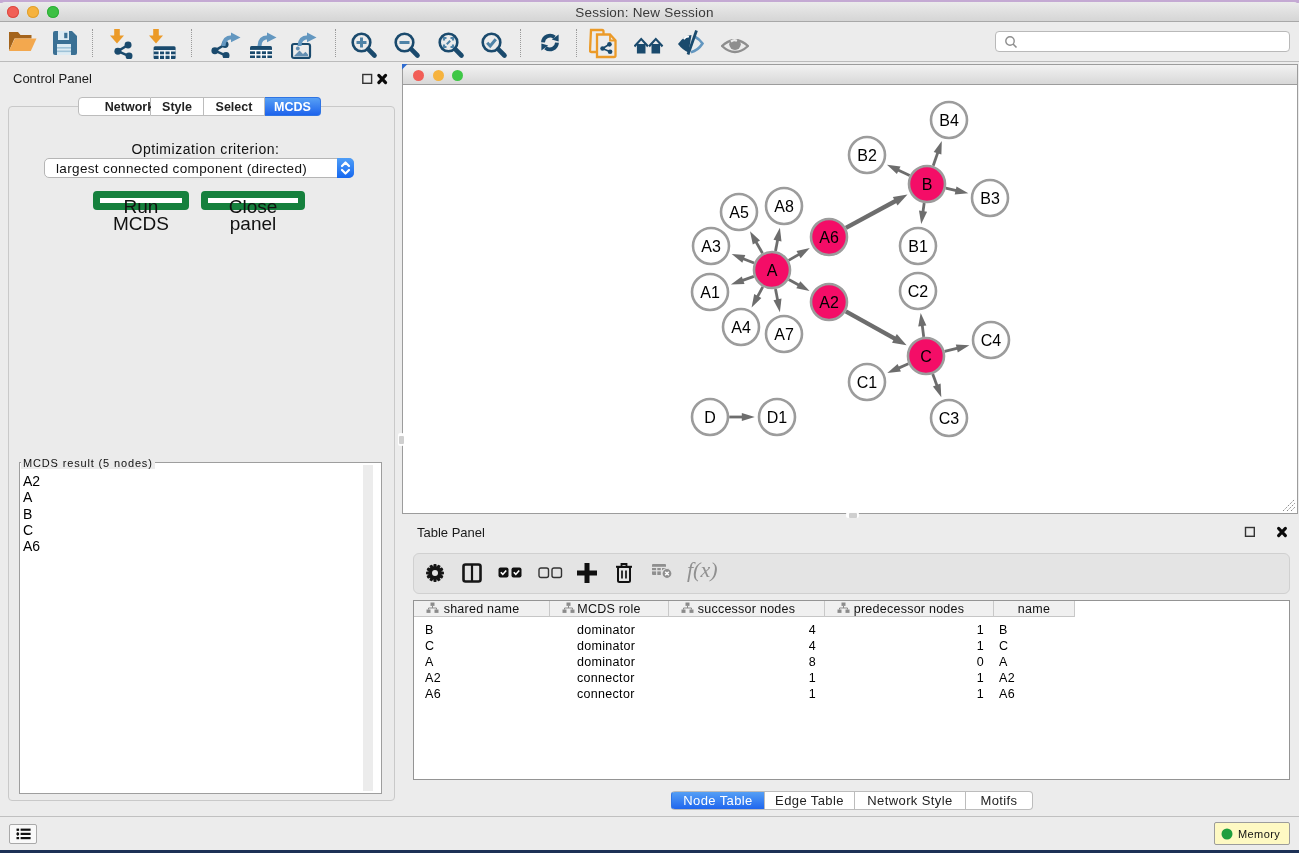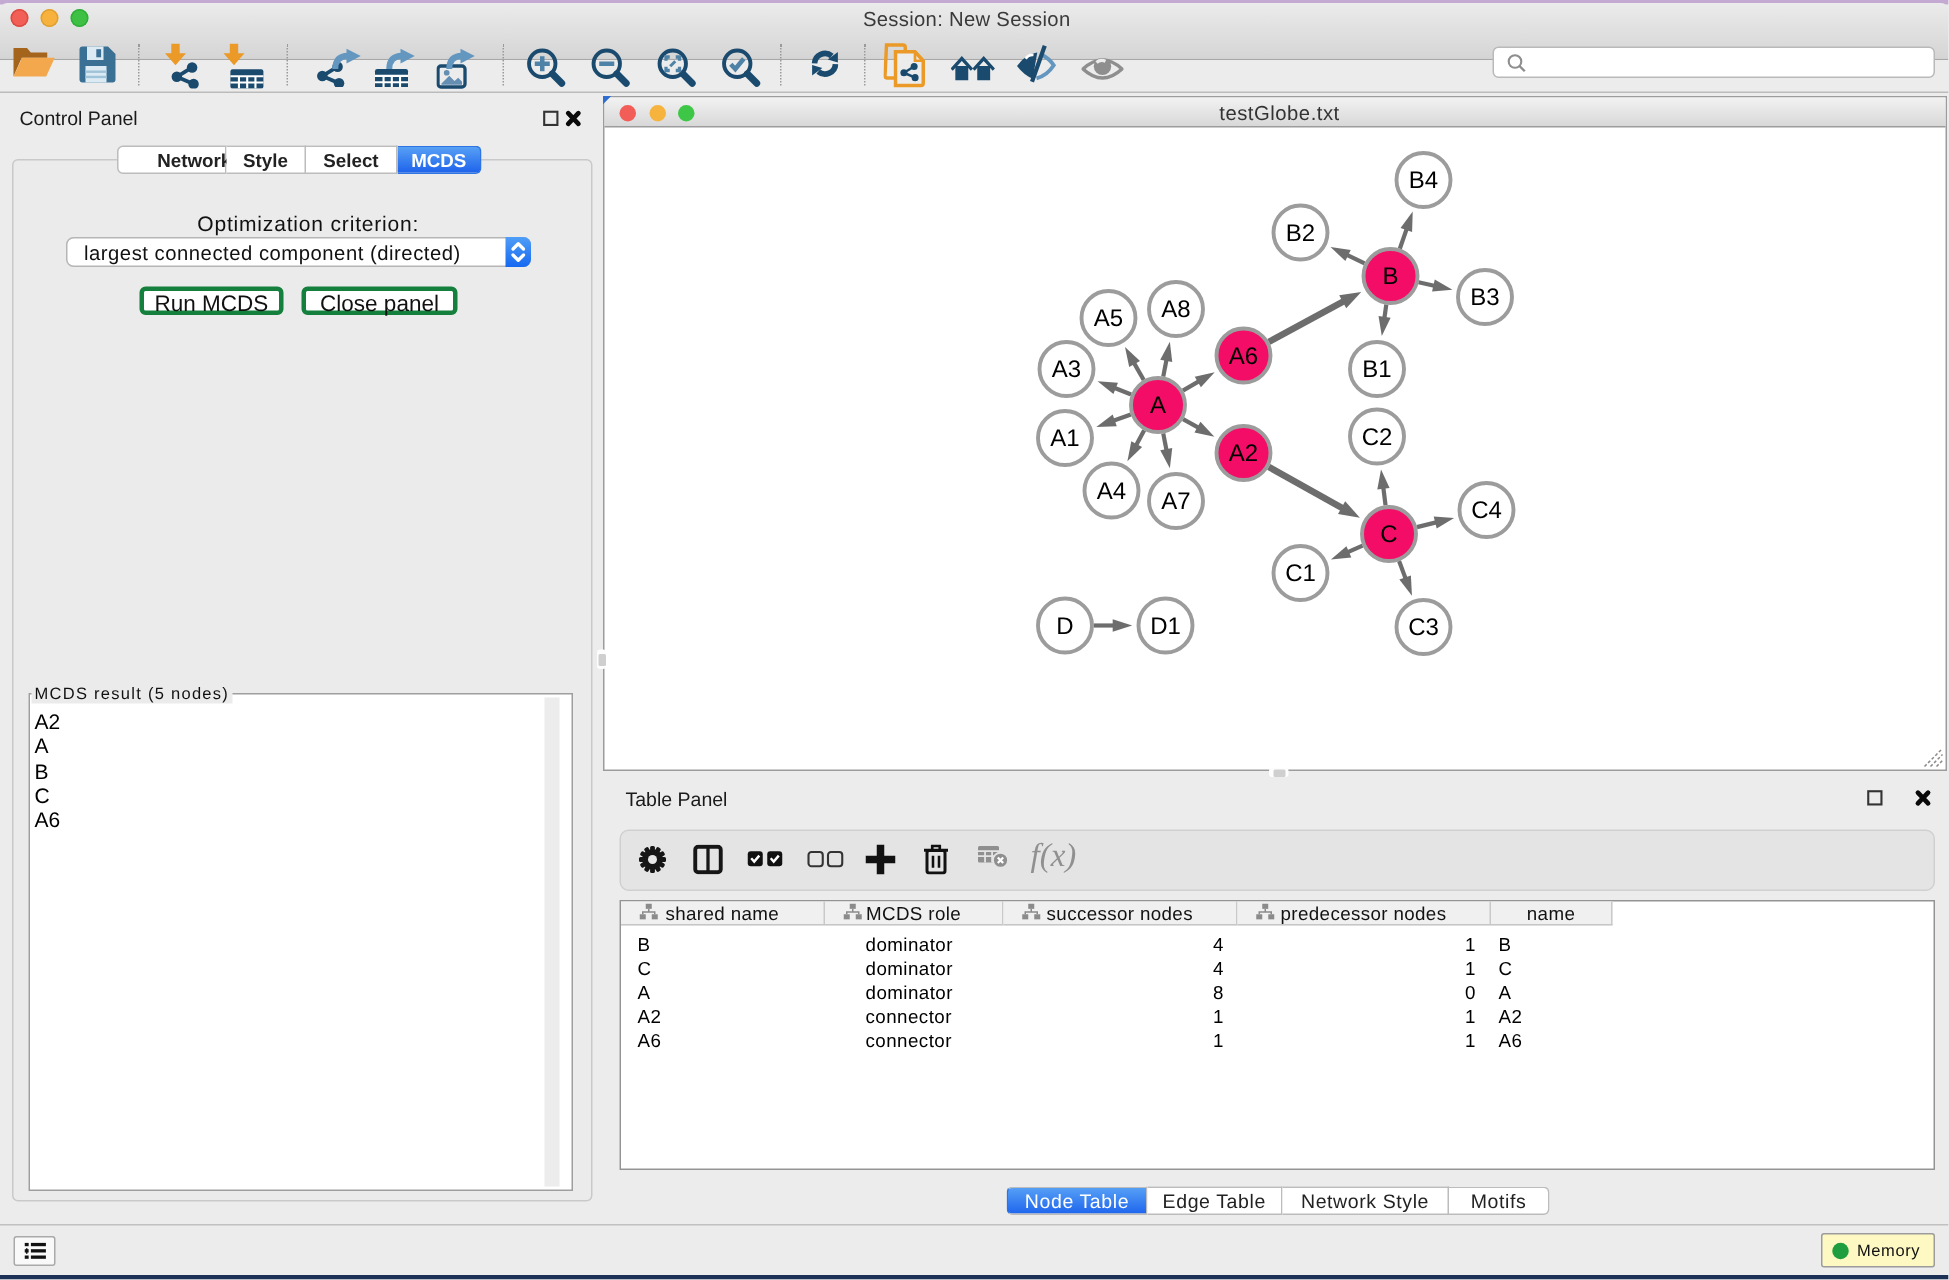--- a/index.html
+++ b/index.html
@@ -1,33 +1,33 @@
 <!DOCTYPE html>
 <html><head><meta charset="utf-8"><style>
 * { margin:0; padding:0; box-sizing:border-box; }
 html,body { width:1299px; height:853px; overflow:hidden; }
 body { font-family:"Liberation Sans", sans-serif; background:#ececec; position:relative; }
 #pstrip { position:absolute; left:0; top:0; width:1299px; height:3px; background:#c4a9d3; }
 #bstrip { position:absolute; left:0; top:850px; width:1299px; height:3px; background:#1d3156; }
-#titlebar { position:absolute; left:0; top:2px; width:1299px; height:38px; background:linear-gradient(#ebebeb,#d5d5d5); border-bottom:1px solid #a8a8a8; border-radius:5px 5px 0 0; }
+#titlebar { position:absolute; left:0; top:2px; width:1299px; height:20px; background:linear-gradient(#ebebeb,#d5d5d5); border-bottom:1px solid #a8a8a8; border-radius:5px 5px 0 0; }
 .tl { position:absolute; border-radius:50%; }
 #titlebar .t { position:absolute; top:3px; left:-5px; width:100%; text-align:center; font-size:13.5px; letter-spacing:.2px; color:#3a3a3a; }
 #toolbar { position:absolute; left:0; top:23px; width:1299px; height:39px; border-bottom:1px solid #bbb; }
 .tsep { position:absolute; top:29px; height:28px; border-left:1px dotted #9a9a9a; }
 #search { position:absolute; left:995px; top:31px; width:295px; height:21px; background:#fff; border:1px solid #b9b9b9; border-radius:4px; }
 #cphdr { position:absolute; left:13px; top:71px; font-size:13px; color:#1a1a1a; }
 #cptabs { position:absolute; left:78px; top:97px; width:243px; height:19px; display:flex; font-size:12.5px; font-weight:700; color:#222; z-index:3; }
 #cptabs div { border:1px solid #bcbcbc; border-left:none; background:#fff; display:flex; align-items:center; justify-content:center; }
 #cptabs div:first-child { border-left:1px solid #bcbcbc; border-radius:4px 0 0 4px;padding-left:30px; }
 #cptabs div.sel { background:linear-gradient(#57a0f5,#1e63ec); color:#fff; border-color:#2f74e3; border-radius:0 4px 4px 0; font-weight:700; }
 #cpinner { position:absolute; left:8px; top:106px; width:387px; height:695px; border:1px solid #c9c9c9; border-radius:4px; background:#ebebeb; }
 #optlabel { position:absolute; left:4px; top:141px; width:403px; text-align:center; font-size:14px; letter-spacing:.55px; color:#111; }
 #dropdown { position:absolute; left:44px; top:158px; width:310px; height:20px; background:#fff; border:1px solid #b5b5b5; border-radius:5px; font-size:13.5px; letter-spacing:.35px; color:#111; line-height:19px; padding-left:11px; }
 #dropdown .step { position:absolute; right:-1px; top:-1px; width:17px; height:20px; background:linear-gradient(#4f9ef7,#1668f0); border-radius:0 5px 5px 0; }
-.btn { position:absolute; height:19px; background:#fff; border:3px solid #15803d; border-radius:4px; font-size:15px; color:#111; text-align:center; line-height:17px; }
+.btn { position:absolute; height:19px; background:#fff; border:7px solid #15803d; border-radius:4px; font-size:19px; color:#111; text-align:center; line-height:17px; }
 #grp { position:absolute; left:19px; top:462px; width:363px; height:332px; border:1px solid #9e9e9e; background:#fff; }
 #grp .lbl { position:absolute; left:1px; top:-6px; background:#ebebeb; padding:0 2px; font-size:11px; letter-spacing:.85px; color:#111; }
 #grp .sb { position:absolute; right:8px; top:2px; width:10px; height:326px; background:#ececec; }
 #grp ul { list-style:none; position:absolute; left:3px; top:10px; font-size:14px; line-height:16.3px; color:#000; }
 #netwin { position:absolute; left:402px; top:64px; width:896px; height:450px; border:1px solid #9c9c9c; background:#fff; }
 #nettb { position:absolute; left:0; top:0; width:894px; height:20px; background:linear-gradient(#f2f2f2,#d8d8d8); border-bottom:1px solid #9c9c9c; }
 #nettb .t { position:absolute; top:3px; left:3px; width:100%; text-align:center; font-size:13.5px; letter-spacing:.35px; color:#333; }
 #tphdr { position:absolute; left:417px; top:525px; font-size:13px; color:#1a1a1a; }
 #tptb { position:absolute; left:413px; top:553px; width:877px; height:41px; background:#e4e4e4; border:1px solid #d0d0d0; border-radius:6px; }
 #ttable { position:absolute; left:413px; top:600px; width:877px; height:180px; background:#fff; border:1px solid #949494; }
@@ -231,21 +231,20 @@
       <li>B</li>
       <li>C</li>
       <li>A6</li>
     </ul>
   </div>
 <div id="netwin">
     <div id="nettb">
       <div class="tl" style="left:10px;top:4.5px;width:11px;height:11px;background:#f25e57"></div>
       <div class="tl" style="left:29.5px;top:4.5px;width:11px;height:11px;background:#f6b33e"></div>
       <div class="tl" style="left:49px;top:4.5px;width:11px;height:11px;background:#3ec746"></div>
-      <div class="t">testGlobe.txt</div>
     </div>
     <svg style="position:absolute;left:-1px;top:-1px" width="7" height="7">
       <path d="M0 0 L5.5 0 L0 5.5 z" fill="#2f6cd0"></path>
     </svg>
     <svg style="position:absolute;right:0px;bottom:0px" width="16" height="16" viewBox="0 0 16 16">
       <g stroke="#8a8a8a" stroke-width="1" stroke-dasharray="2 1.4">
         <line x1="2" y1="14" x2="14" y2="2"></line>
         <line x1="6" y1="14" x2="14" y2="6"></line>
         <line x1="10" y1="14" x2="14" y2="10"></line>
       </g>

